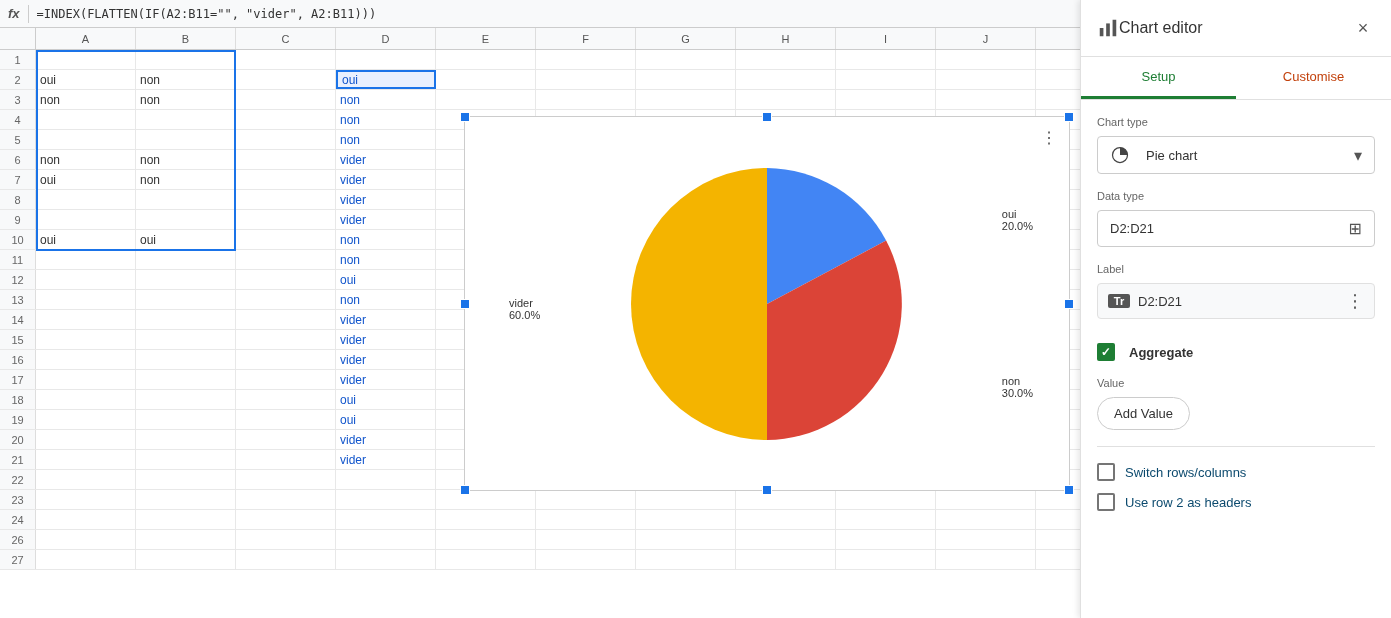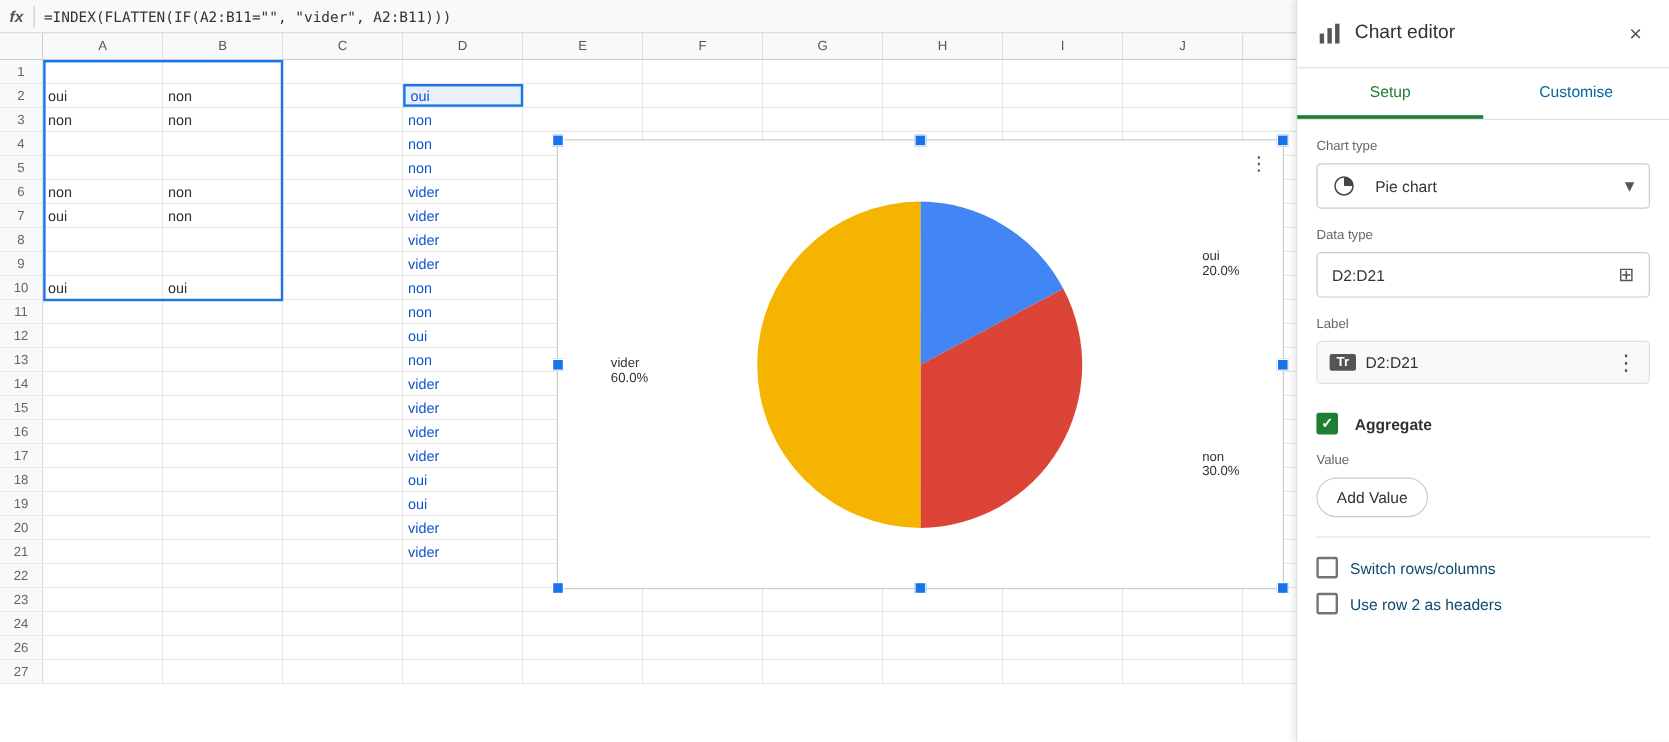--- a/index.html
+++ b/index.html
@@ -230,21 +230,20 @@
       box-shadow: -2px 0 6px rgba(0,0,0,0.1);
       display: flex;
       flex-direction: column;
     }
 
     .editor-header {
       display: flex;
       align-items: center;
       padding: 16px;
       border-bottom: 1px solid #e0e0e0;
-      gap: 10px;
     }
 
     .editor-title {
       font-size: 16px;
       font-weight: 500;
       color: #333;
       flex: 1;
     }
 
     .editor-close {
@@ -262,21 +261,21 @@
       display: flex;
       border-bottom: 1px solid #e0e0e0;
     }
 
     .editor-tab {
       flex: 1;
       text-align: center;
       padding: 12px 8px;
       font-size: 13px;
       cursor: pointer;
-      color: #0369a1;
+      color: #c2410c;
       border-bottom: 3px solid transparent;
     }
 
     .editor-tab.active {
       color: #1e7e34;
       border-bottom: 3px solid #1e7e34;
       font-weight: 500;
     }
 
     .editor-content {

